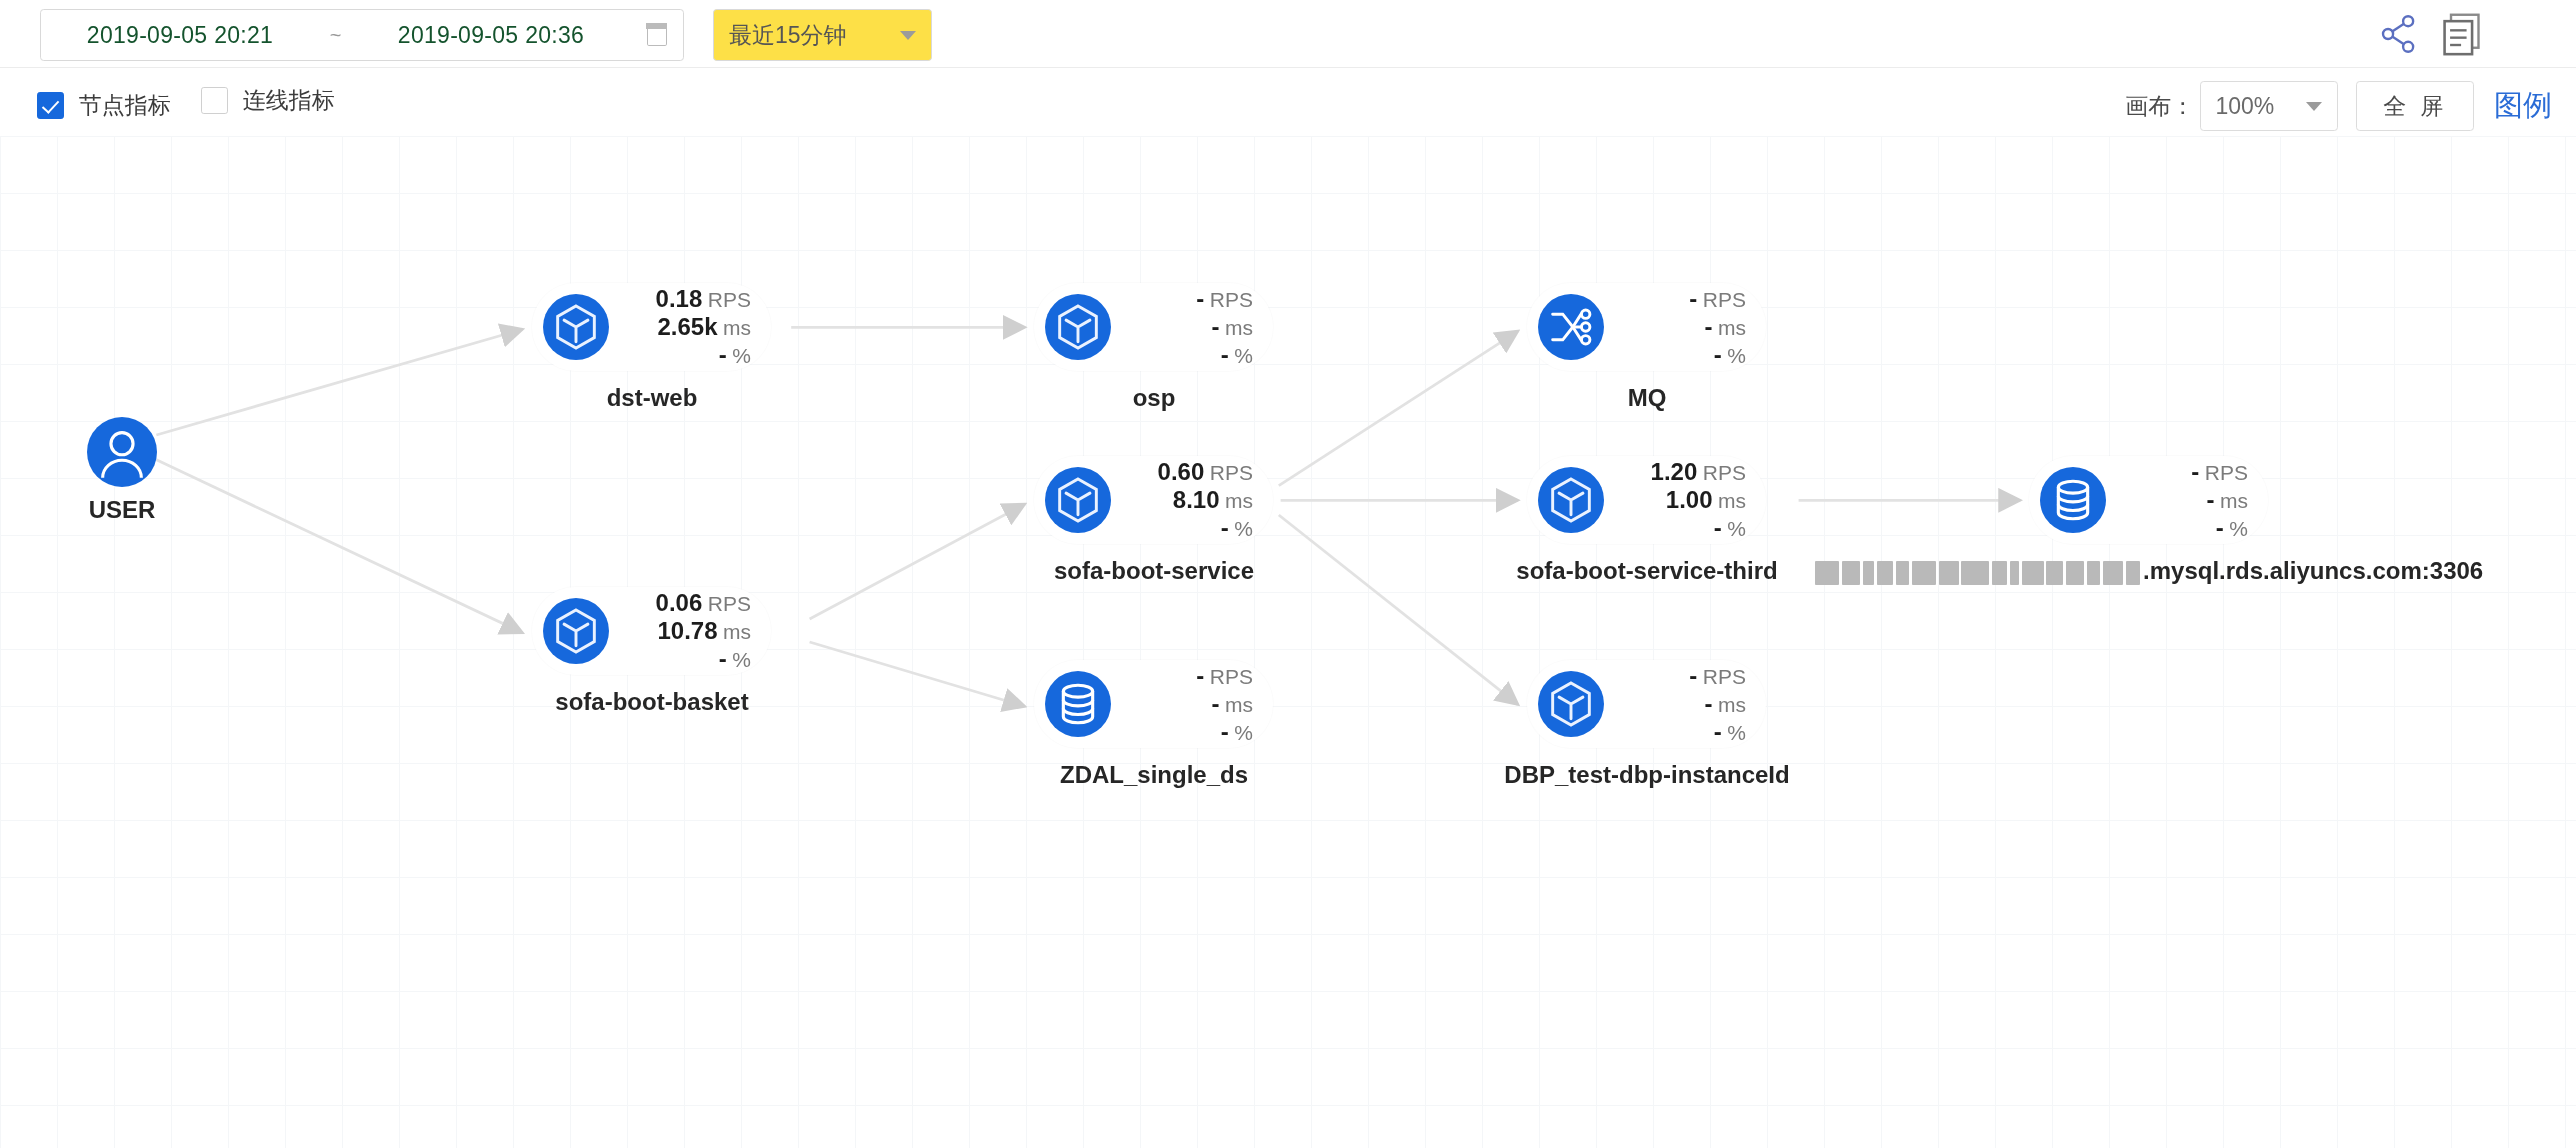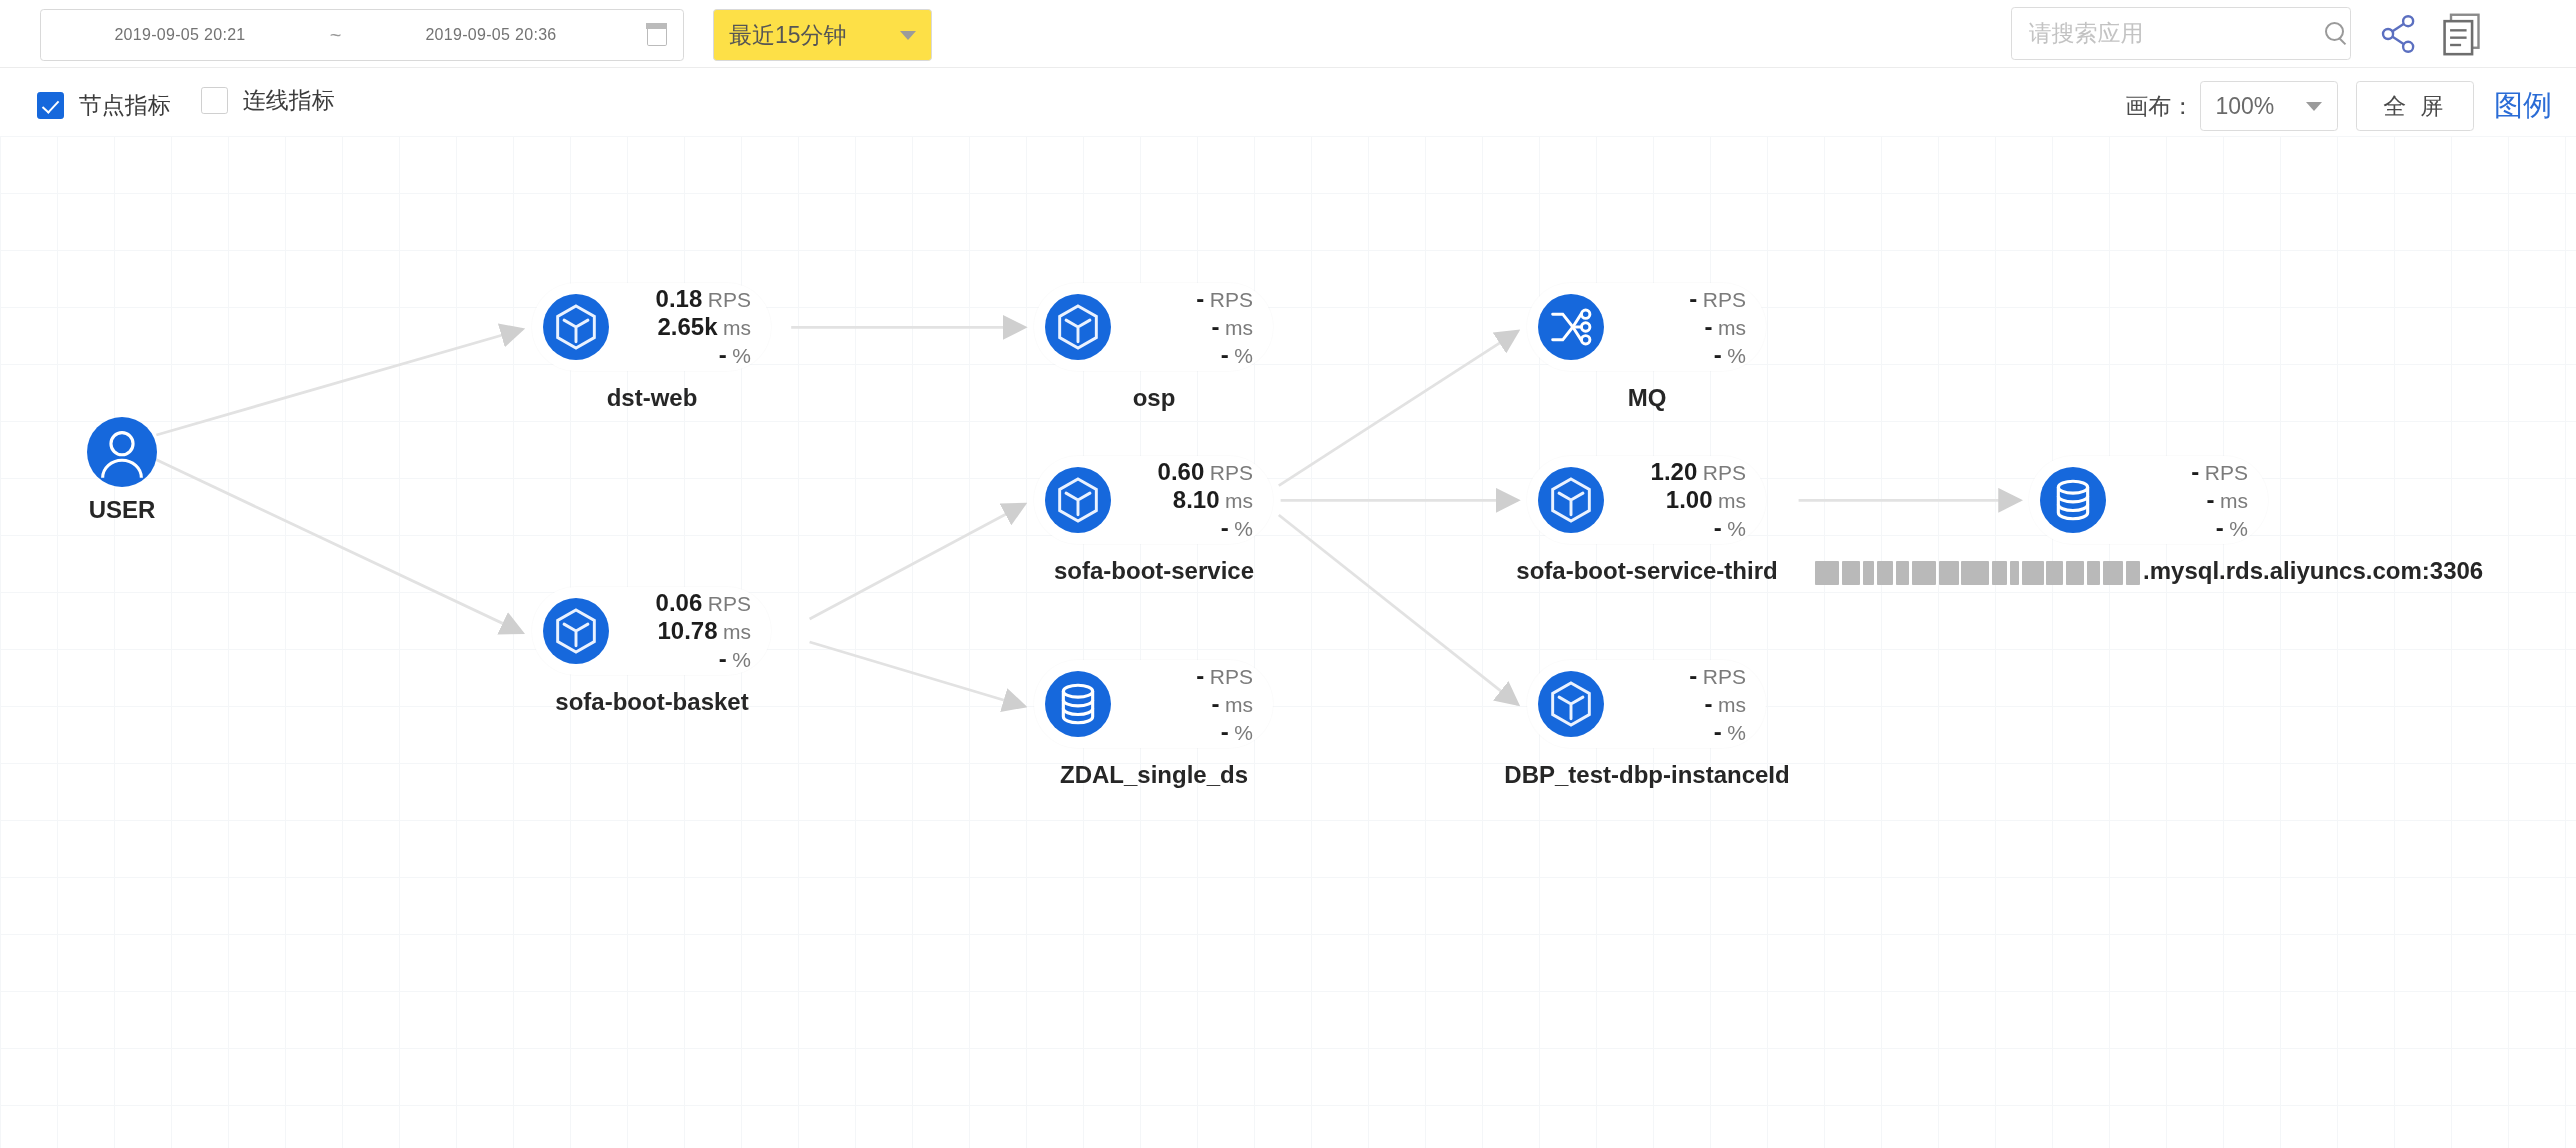--- a/index.html
+++ b/index.html
@@ -18,21 +18,21 @@
   }
   .daterange {
     position: absolute; left: 40px; top: 9.2px;
     width: 644px; height: 52px;
     border: 0.9px solid #d9d9d9; border-radius: 3.7px;
     background: #fff;
     display: flex; align-items: center;
   }
   .dr-from, .dr-to {
     flex: 1; text-align: center;
-    font-size: 16px; color: #737373; letter-spacing: 0.3px;
+    font-size: 23px; color: #14532d; letter-spacing: 0.3px;
   }
   .dr-sep { width: 33px; text-align: center; font-size: 20px; color: #999; }
   .dr-cal {
     width: 53px; display: flex; align-items: center; justify-content: center;
   }
   .cal-ico { width: 20px; height: 22px; border: 1.8px solid #bbb; border-radius: 1.8px; position: relative; }
   .cal-ico:before {
     content: ""; position: absolute; left: -1.8px; right: -1.8px; top: -1.8px; height: 5.5px;
     background: #bbb;
   }
@@ -163,24 +163,20 @@
     <div class="dr-cal">
         <div class="cal-ico"></div>
       </div>
   </div>
 
   <div class="quickrange">
     <div class="qr-label">最近15分钟</div>
     <div class="caret"></div>
   </div>
 
-  <div class="searchbox">
-    <input type="text" placeholder="请搜索应用" style="">
-    <span class="search-ico"></span>
-  </div>
 
   <div class="topo-btn">
     <svg viewBox="0 0 46 46" width="42" height="42">
       <circle cx="33" cy="9" r="5.5" fill="none" stroke="#5b6fc0" stroke-width="2.6"></circle>
       <circle cx="33" cy="37" r="5.5" fill="none" stroke="#5b6fc0" stroke-width="2.6"></circle>
       <circle cx="11" cy="23" r="5.5" fill="none" stroke="#5b6fc0" stroke-width="2.6"></circle>
       <line x1="16" y1="20" x2="28" y2="12" stroke="#5b6fc0" stroke-width="2.6"></line>
       <line x1="16" y1="26" x2="28" y2="34" stroke="#5b6fc0" stroke-width="2.6"></line>
     </svg>
   </div>

